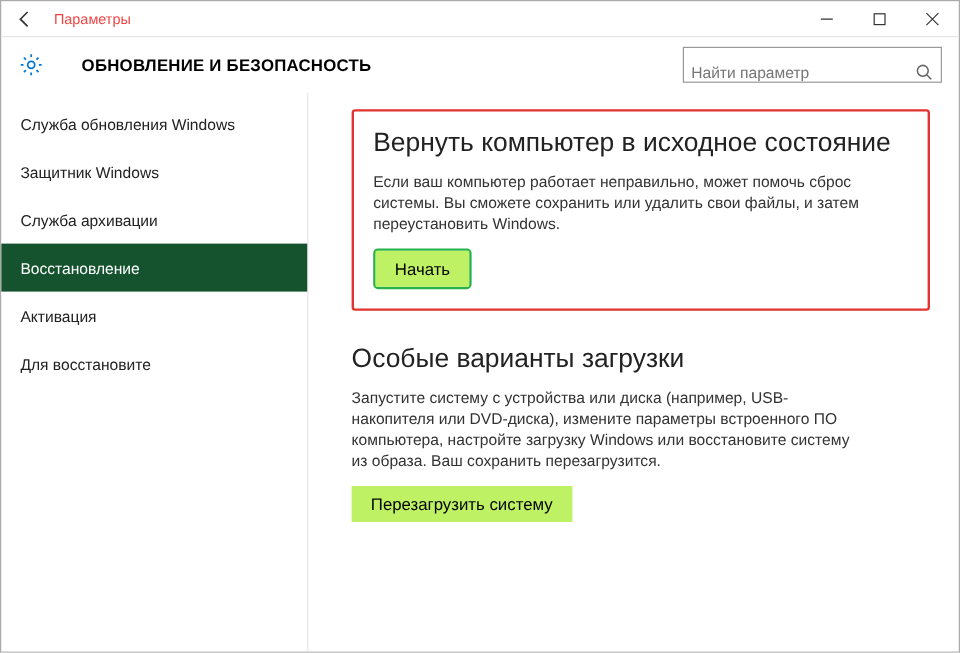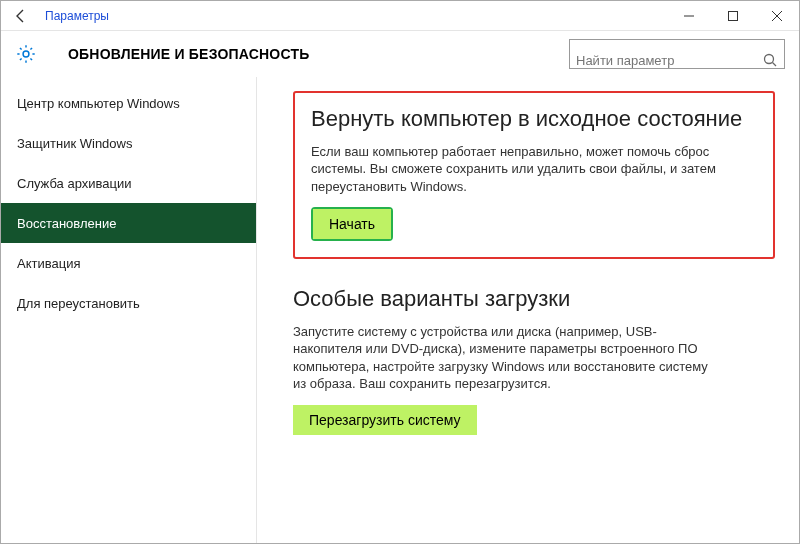--- a/index.html
+++ b/index.html
@@ -1,20 +1,20 @@
 <!DOCTYPE html>
 <html><head>
 <meta charset="utf-8">
 <style>
   * { box-sizing: border-box; margin: 0; padding: 0; }
   html, body { width: 800px; height: 544px; font-family: "Segoe UI", Tahoma, sans-serif; background: #fff; color: #000; overflow: hidden; }
   .window { width: 800px; height: 544px; border: 1px solid #aaa; display: flex; flex-direction: column; }
   .titlebar { height: 30px; display: flex; align-items: center; border-bottom: 1px solid #e5e5e5; }
   .back-btn { width: 40px; height: 30px; display: flex; align-items: center; justify-content: center; cursor: pointer; }
-  .title { font-size: 12px; color: #1d4ed8; flex: 0 0 auto; margin-left: 4px; }
+  .title { font-size: 12px; color: #ef4444; flex: 0 0 auto; margin-left: 4px; }
   .spacer { flex: 1; }
   .win-controls { display: flex; }
   .win-btn { width: 44px; height: 30px; display: flex; align-items: center; justify-content: center; cursor: pointer; }
   .header { height: 46px; display: flex; align-items: center; padding: 0 14px; }
   .gear { width: 22px; height: 22px; margin-right: 12px; flex: 0 0 auto; }
   .section-title { font-size: 14px; font-weight: 600; letter-spacing: 0.2px; margin-left: 19px; }
   .search-wrap { margin-left: auto; display: flex; align-items: flex-end; border: 1px solid #999; height: 30px; width: 216px; padding: 0 6px; background: #fff; }
   .search-wrap input { border: none; outline: none; flex: 1; font-size: 13px; font-family: inherit; color: #333; background: transparent; }
   .body { flex: 1; display: flex; overflow: hidden; }
   .sidebar { width: 256px; border-right: 1px solid #e5e5e5; padding-top: 6px; }
@@ -76,36 +76,36 @@
       <svg width="16" height="16" viewBox="0 0 16 16">
           <circle cx="7" cy="7" r="4.5" stroke="#666" stroke-width="1.3" fill="none"></circle>
           <line x1="10.5" y1="10.5" x2="14" y2="14" stroke="#666" stroke-width="1.3"></line>
         </svg>
     </div>
   </div>
 
   <div class="body">
     <div class="sidebar">
       <div class="side-item">
-          <span>Центр компьютер Windows</span>
+          <span>Служба обновления Windows</span>
         </div>
       <div class="side-item">
           <span>Защитник Windows</span>
         </div>
       <div class="side-item">
           <span>Служба архивации</span>
         </div>
       <div class="side-item active">
           <span>Восстановление</span>
         </div>
       <div class="side-item">
           <span>Активация</span>
         </div>
       <div class="side-item">
-          <span>Для переустановить</span>
+          <span>Для восстановите</span>
         </div>
     </div>
 
     <div class="content">
 
       <div class="block highlight-red">
         <h1>Вернуть компьютер в исходное состояние</h1>
         <p>Если ваш компьютер работает неправильно, может помочь сброс системы. Вы сможете сохранить или удалить свои файлы, и затем переустановить Windows.</p>
         <span class="highlight-green">
           <button class="btn">Начать</button>

